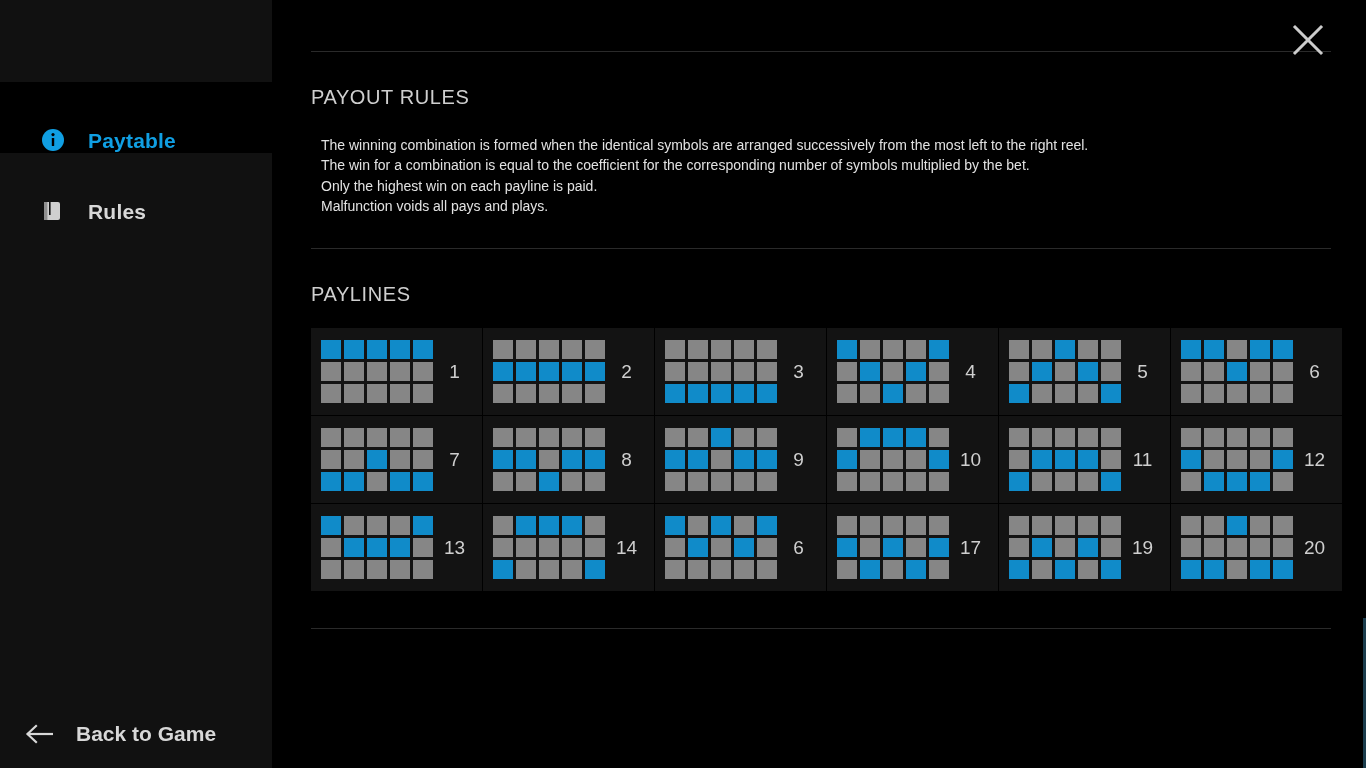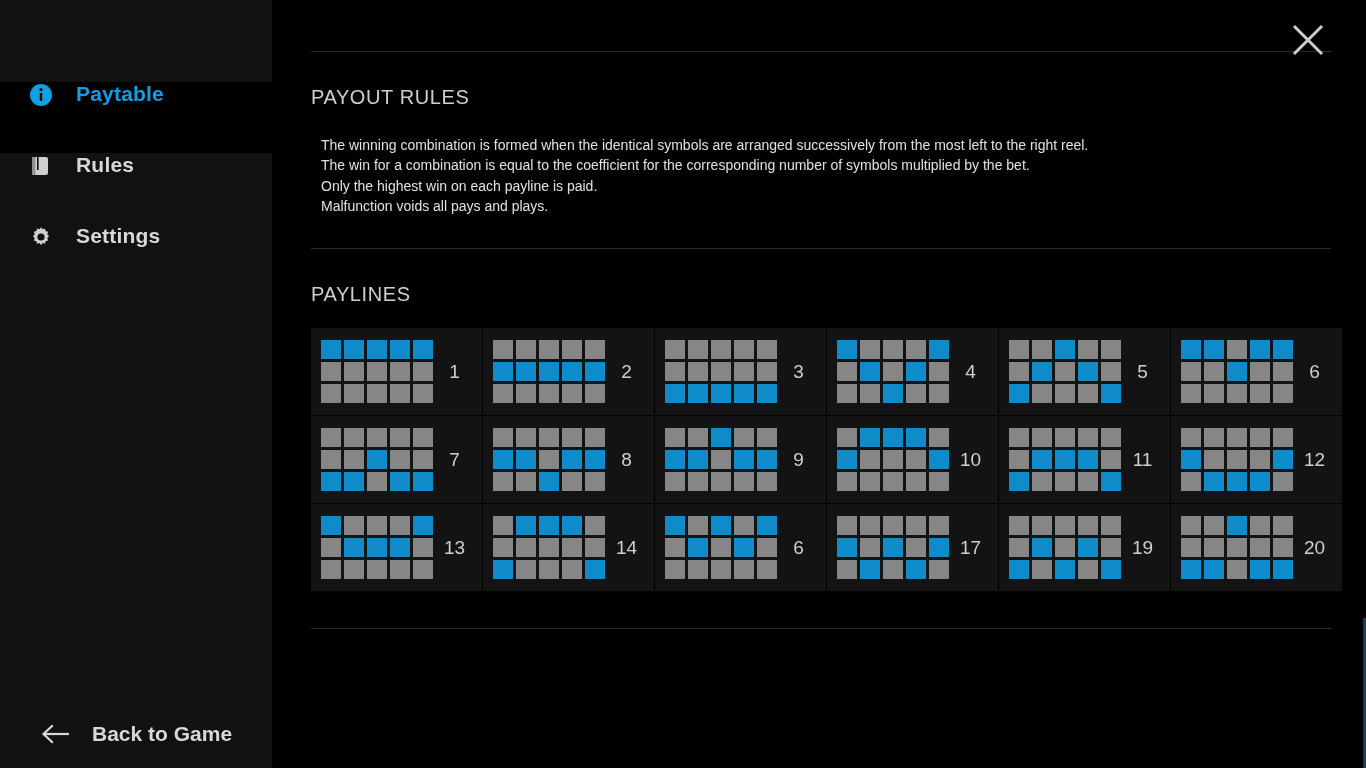--- a/index.html
+++ b/index.html
@@ -25,22 +25,22 @@
     height: 768px;
     background: #111111;
     flex: 0 0 273px;
     position: relative;
     border-right: 1px solid #000000;
   }
   .sidebar-top-spacer { height: 82px; }
   .nav-item {
     height: 71px;
     display: flex;
-    align-items: flex-start;
-    padding-left: 22px;
+    align-items: flex-end;
+    padding-left: 34px;
     cursor: pointer;
     color: #d8d8d8;
   }
   .nav-item.active {
     background: #000000;
     color: #109fe3;
   }
   .nav-icon {
     width: 38px;
     flex: 0 0 38px;
@@ -59,21 +59,20 @@
     position: absolute;
     left: 0;
     bottom: 0;
     width: 273px;
     height: 68px;
     display: flex;
     align-items: center;
     padding-left: 22px;
     cursor: pointer;
     color: #d8d8d8;
-    margin-left: 16px;
   }
   .back-label {
     font-size: 21px;
     font-weight: bold;
     margin-left: 16px;
     white-space: nowrap;
   }
 
   
   .main {
@@ -205,29 +204,20 @@
       <span class="nav-icon">
         <svg width="26" height="26" viewBox="0 0 26 26">
           <path d="M4 4 h14 a2 2 0 0 1 2 2 v14 a2 2 0 0 1 -2 2 h-14 z" fill="#cfcfcf"></path>
           <rect x="4" y="4" width="3.4" height="18" fill="#8f8f8f"></rect>
           <rect x="9" y="4" width="1.6" height="13" fill="#111111"></rect>
         </svg>
       </span>
       <span class="nav-label">Rules</span>
     </div>
 
-    <div class="nav-item">
-      <span class="nav-icon">
-        <svg width="26" height="26" viewBox="0 0 26 26">
-          <path fill="#cfcfcf" d="M13 3.2l1.5 2.1 2.5-.7.6 2.5 2.5.7-.8 2.5 1.8 1.9-1.8 1.9.8 2.5-2.5.7-.6 2.5-2.5-.7-1.5 2.1-1.5-2.1-2.5.7-.6-2.5-2.5-.7.8-2.5-1.8-1.9 1.8-1.9-.8-2.5 2.5-.7.6-2.5 2.5.7z"></path>
-          <circle cx="13" cy="13" r="3.6" fill="#111111"></circle>
-        </svg>
-      </span>
-      <span class="nav-label">Settings</span>
-    </div>
 
     <div class="back-row">
       <span class="nav-icon">
         <svg width="32" height="22" viewBox="0 0 32 22">
           <path d="M2 11 h26" stroke="#d8d8d8" stroke-width="2.2" fill="none"></path>
           <path d="M11 3 L2.5 11 L11 19" stroke="#d8d8d8" stroke-width="2.2" fill="none" stroke-linecap="square"></path>
         </svg>
       </span>
       <span class="back-label">Back to Game</span>
     </div>

